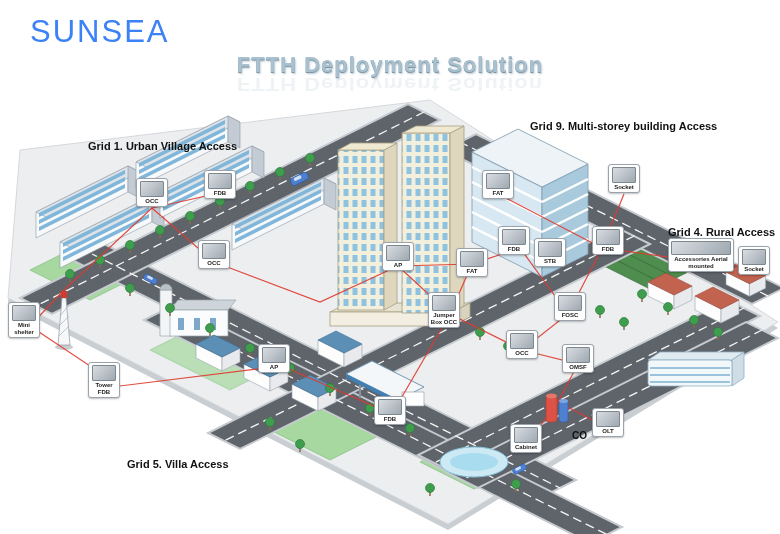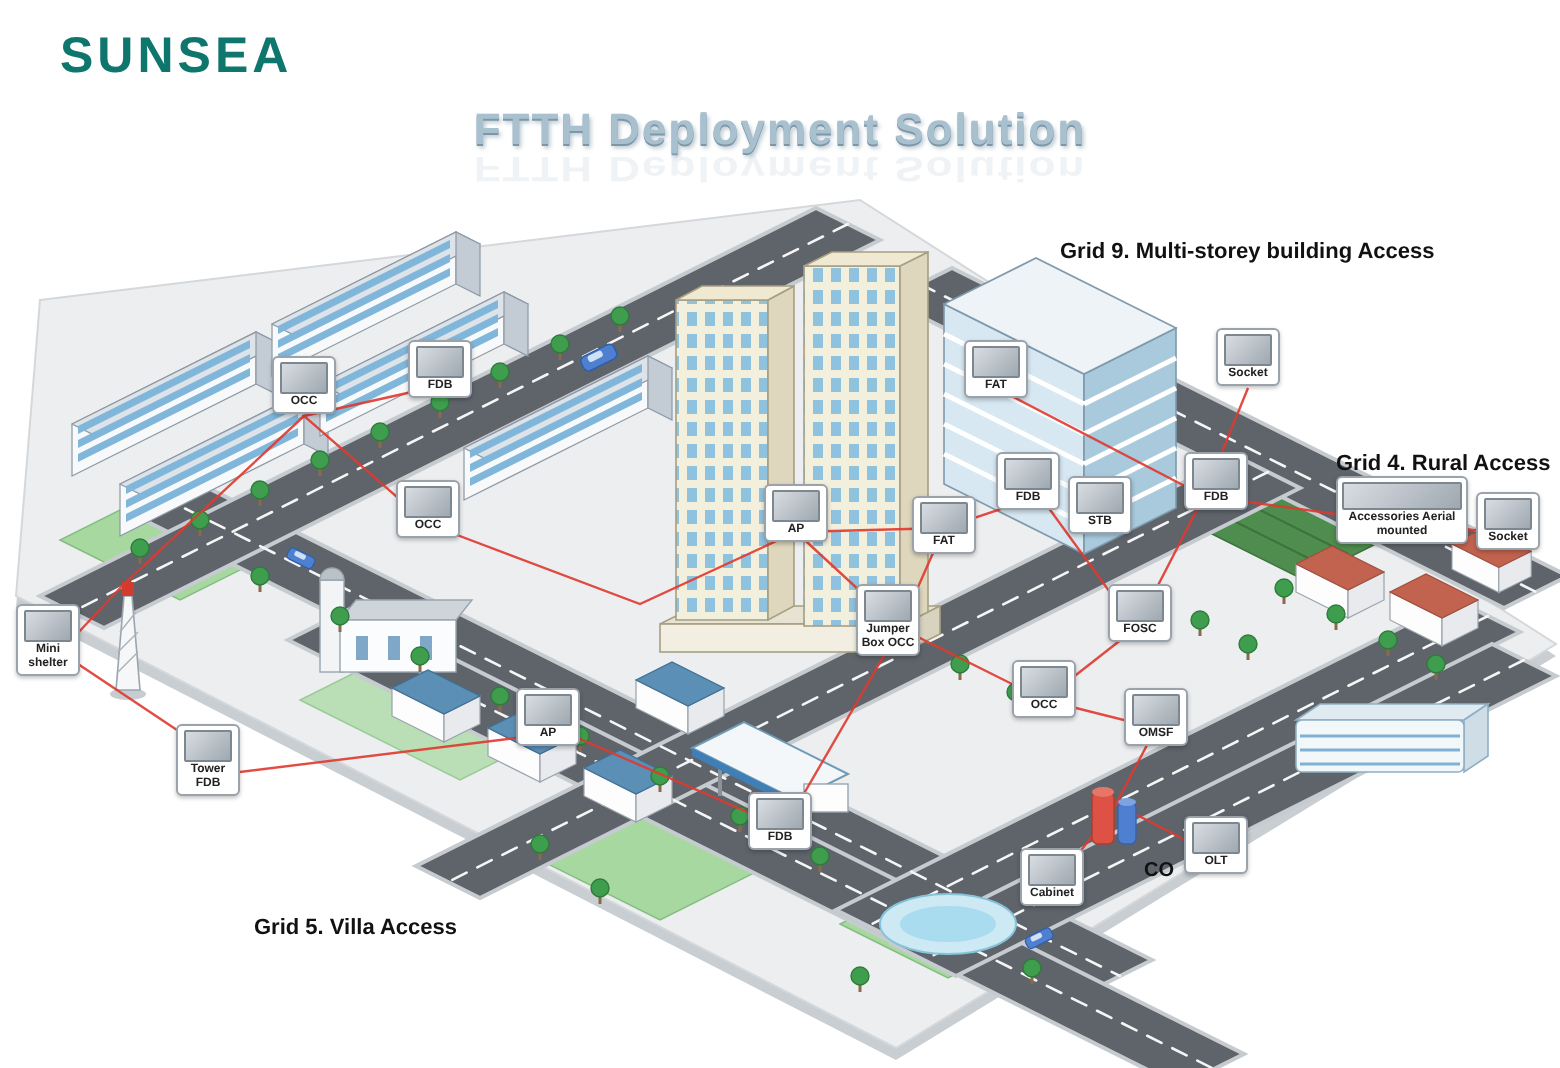--- a/index.html
+++ b/index.html
@@ -1,20 +1,20 @@
 <!DOCTYPE html>
 <html><head>
 <meta charset="utf-8">
 <style>
   html,body{margin:0;padding:0;}
   body{font-family:"Liberation Sans",sans-serif;background:#fff;}
   #stage{position:relative;width:780px;height:534px;background:#fff;overflow:hidden;}
   #scene{position:absolute;left:0;top:0;}
-  .logo{position:absolute;top:16px;left:30px;font-size:25px;font-weight:700;
-        color:#0f766e;letter-spacing:2px;line-height:1;z-index:5;}
+  .logo{position:absolute;top:16px;left:30px;font-size:31px;font-weight:400;
+        color:#3b82f6;letter-spacing:2px;line-height:1;z-index:5;}
   .title-wrap{position:absolute;top:52px;left:0;width:100%;text-align:center;z-index:4;pointer-events:none;}
   .title{font-size:22px;font-weight:bold;letter-spacing:1px;color:#a9c0cf;
          text-shadow:0 1px 0 #7e97a7,1px 2px 2px rgba(100,130,150,.45);}
   .title-reflection{font-size:22px;font-weight:bold;letter-spacing:1px;color:#a9c0cf;
          transform:scaleY(-0.8);opacity:.18;margin-top:-7px;}
   .grid-label{position:absolute;font-size:11px;font-weight:bold;color:#111;z-index:6;white-space:nowrap;}
   .callout{position:absolute;width:32px;background:#fff;border:1px solid #9aa2ab;border-radius:3px;
            box-shadow:0 1px 2px rgba(0,0,0,.25);padding:2px 1px 1px;display:flex;flex-direction:column;
            align-items:center;gap:1px;z-index:7;box-sizing:border-box;}
   .callout .thumb{width:22px;height:14px;background:linear-gradient(135deg,#d8dde2 0%,#9fa8b0 100%);
@@ -251,20 +251,21 @@
     </g>
   </svg>
 
   <div class="logo">SUNSEA</div>
 
   <div class="title-wrap">
     <div class="title">FTTH Deployment Solution</div>
     <div class="title-reflection">FTTH Deployment Solution</div>
   </div>
 
+  <div class="grid-label" style="left:88px;top:140px">Grid 1. Urban Village Access</div>
   <div class="grid-label" style="left:530px;top:120px">Grid 9. Multi-storey building Access</div>
   <div class="grid-label" style="left:668px;top:226px">Grid 4. Rural Access</div>
   <div class="grid-label" style="left:127px;top:458px">Grid 5. Villa Access</div>
 
   <div class="callout" style="left:136px;top:178px">
     <span class="thumb"></span>
     <span class="callout-label">OCC</span>
   </div>
   <div class="callout" style="left:204px;top:170px">
     <span class="thumb"></span>

